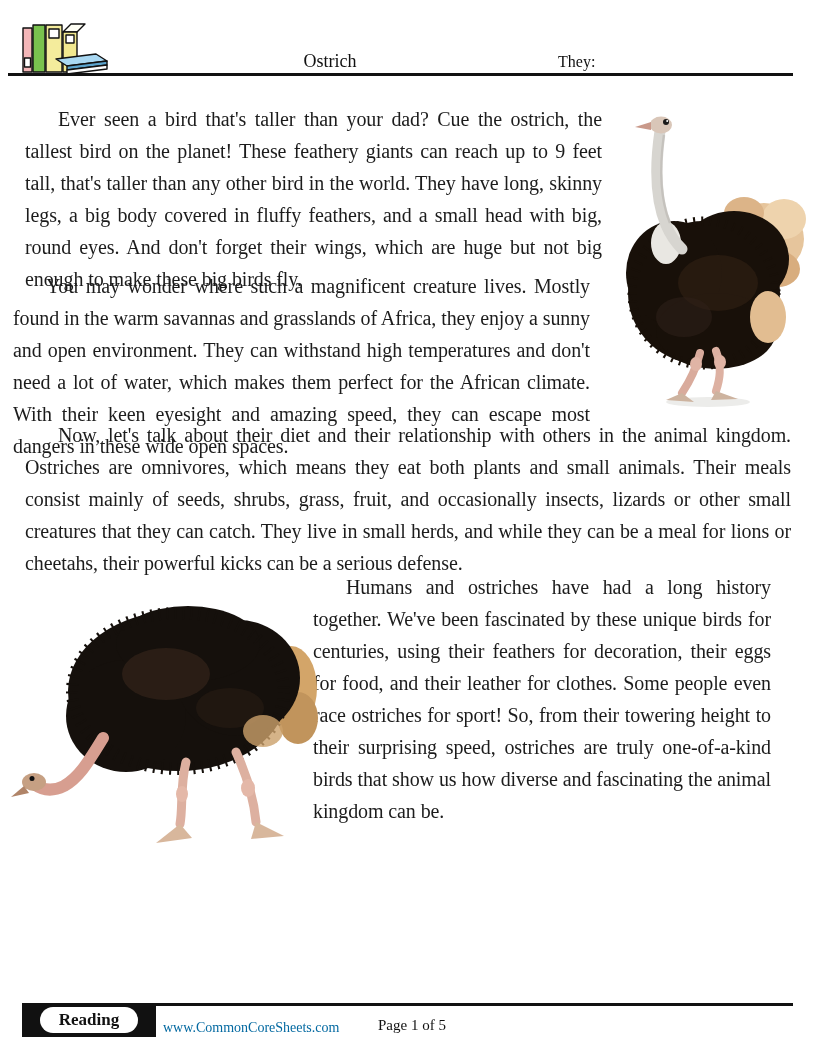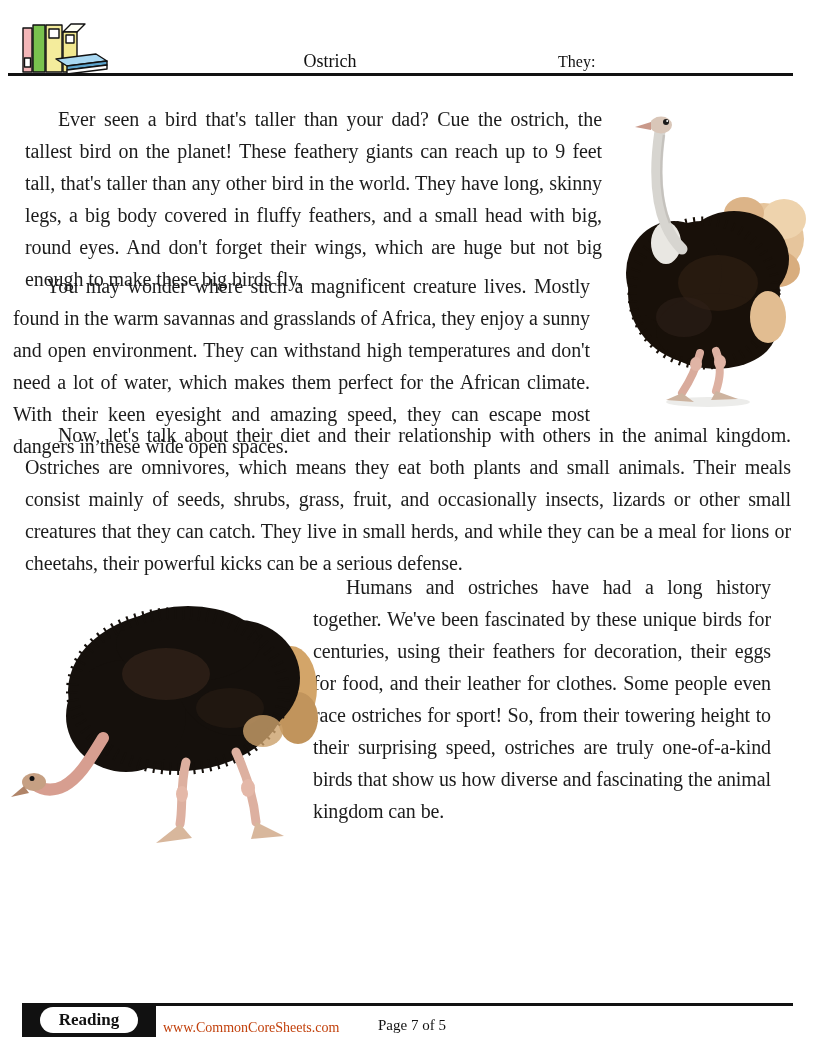--- a/index.html
+++ b/index.html
@@ -55,21 +55,21 @@
   }
   .reading-badge .pill {
     width: 100%; height: 100%;
     background: #ffffff; border-radius: 14px;
     display: flex; align-items: center; justify-content: center;
   }
   .reading-badge .pill span {
     font-size: 17px; font-weight: bold; color: #111;
   }
   .website-label {
-    position: absolute; left: 163px; top: 1012px; font-size: 14px; color: #c2410c;
+    position: absolute; left: 163px; top: 1012px; font-size: 14px; color: #0369a1;
   }
   .page-number-label {
     position: absolute; left: 378px; top: 1009px; font-size: 15px; color: #111;
   }
 </style>
 </head>
 <body>
 
 <div class="page">
 
@@ -166,15 +166,15 @@
     <path d="M248 256 L243 273 L276 270 Z" fill="#d8b79c"></path>
   </svg>
 
   <div class="footer-rule"></div>
   <div class="reading-badge">
     <div class="pill">
       <span>Reading</span>
     </div>
   </div>
   <div class="website-label">www.CommonCoreSheets.com</div>
-  <div class="page-number-label">Page 7 of 5</div>
+  <div class="page-number-label">Page 1 of 5</div>
 
 </div>
 
 </body></html>

